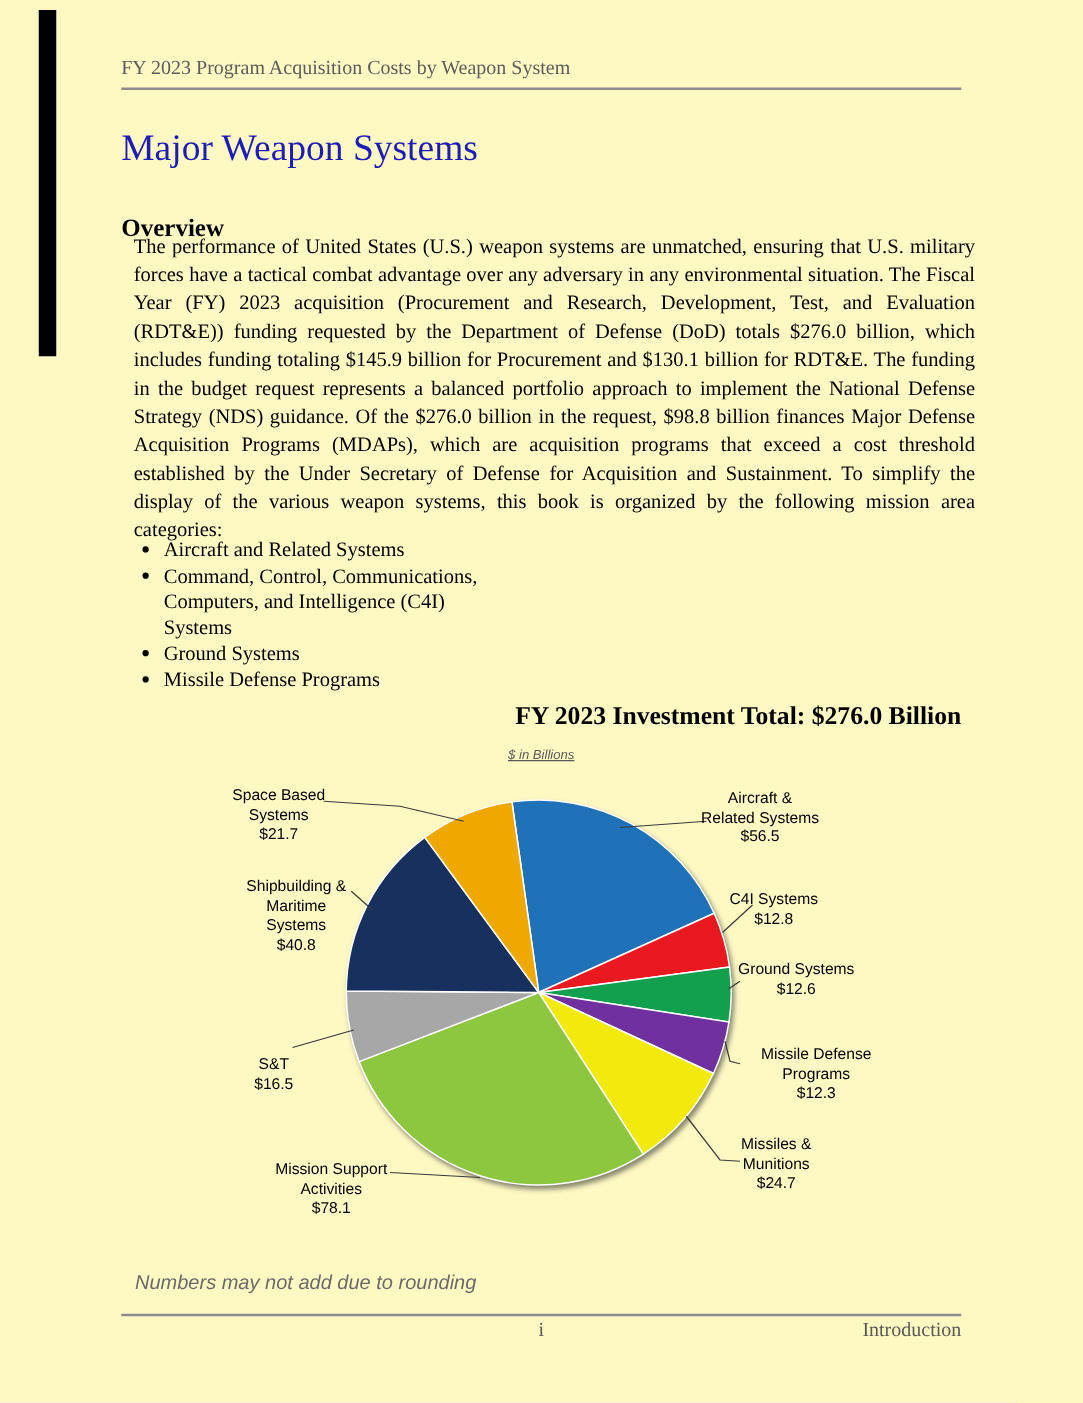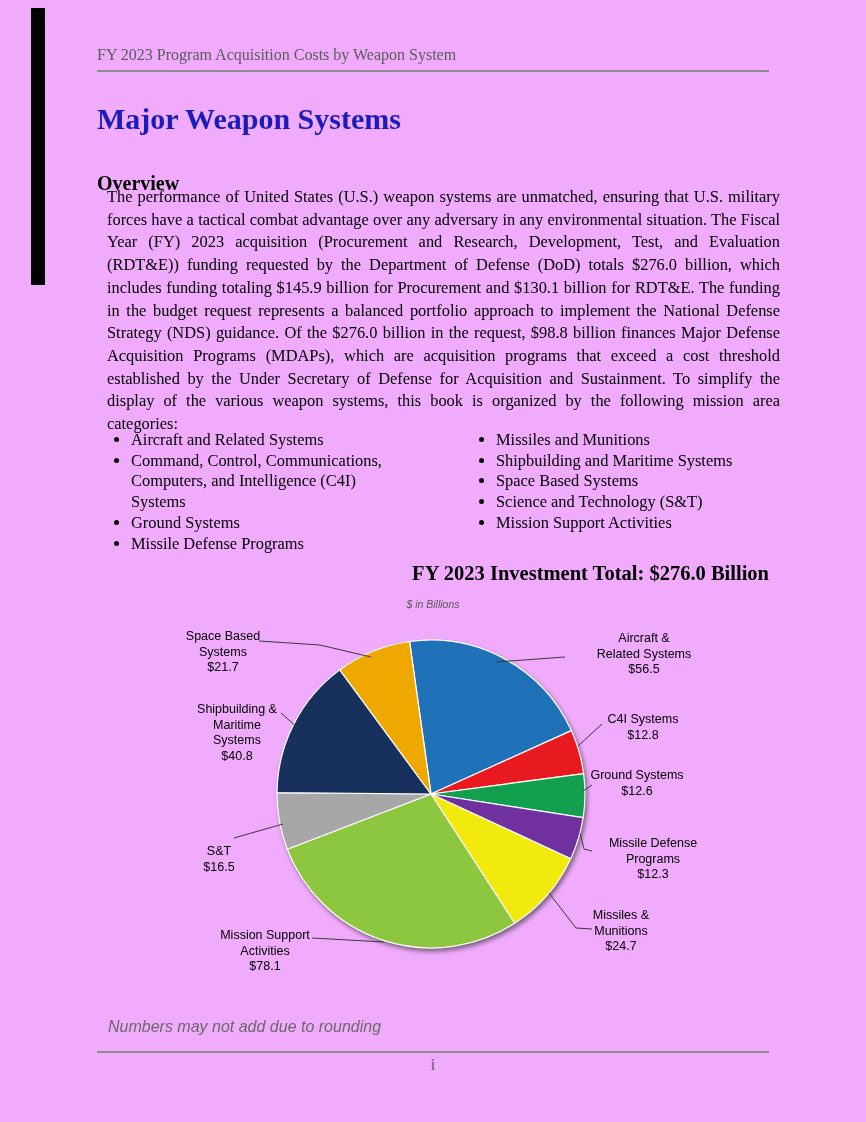--- a/index.html
+++ b/index.html
@@ -1,39 +1,39 @@
 <!DOCTYPE html>
 <html><head>
 <meta charset="utf-8">
 <style>
   html,body{margin:0;padding:0;background:#e8e8e8;}
-  #page{position:relative;width:866px;height:1122px;background:#f0abfc;margin:0 auto;
+  #page{position:relative;width:866px;height:1122px;background:#fef9c3;margin:0 auto;
         font-family:"Liberation Serif",serif;color:#000;overflow:hidden;}
 
   .scan-bar{position:absolute;left:31px;top:8px;width:14px;height:277px;background:#000;}
 
   .doc-header{position:absolute;left:97px;top:46px;width:672px;font-size:16px;color:#5c5c5c;}
   .header-rule{position:absolute;left:97px;top:70px;width:672px;height:2px;background:#8c8c8c;}
 
-  .doc-title{position:absolute;left:97px;top:102px;font-size:30px;font-weight:bold;color:#1c1cb8;}
+  .doc-title{position:absolute;left:97px;top:102px;font-size:30px;font-weight:normal;color:#1c1cb8;}
   .section-heading{position:absolute;left:97px;top:148px;font-size:20px;font-weight:bold;color:#000;margin-top:24px;}
 
   .paragraph{position:absolute;left:107px;top:186px;width:673px;font-size:16.4px;line-height:22.7px;
              text-align:justify;color:#000;}
 
   .bullets{position:absolute;left:97px;top:430px;width:672px;display:flex;}
   .bullets ul{margin:0;padding-left:34px;list-style:disc;font-size:16.4px;line-height:20.7px;}
   .bullets ul.col-left{width:331px;}
   .bullets ul.col-left li{max-width:262px;}
   .bullets ul.col-right{width:273px;}
 
   .chart-title{position:absolute;left:97px;top:562px;width:672px;text-align:right;
                font-size:20.5px;font-weight:bold;color:#000;}
   .chart-subtitle{position:absolute;left:97px;top:598px;width:672px;text-align:center;
-                  font-family:"Liberation Sans",sans-serif;font-style:italic;font-size:10.5px;color:#595959;}
+                  font-family:"Liberation Sans",sans-serif;font-style:italic;font-size:10.5px;color:#595959;text-decoration:underline;}
 
   #chart-svg{position:absolute;left:0;top:0;pointer-events:none;}
   #pie-group{filter:drop-shadow(2px 3px 2px rgba(40,40,40,0.55));}
 
   .pie-label{position:absolute;transform:translateX(-50%);text-align:center;white-space:nowrap;
              font-family:"Liberation Sans",sans-serif;font-weight:normal;font-size:12.5px;
              line-height:15.5px;color:#000;}
 
   .footnote{position:absolute;left:108px;top:1018px;font-family:"Liberation Sans",sans-serif;
             font-style:italic;font-size:16px;color:#6a6a6a;}
@@ -58,27 +58,20 @@
 
   <div class="paragraph">The performance of United States (U.S.) weapon systems are unmatched, ensuring that U.S. military forces have a tactical combat advantage over any adversary in any environmental situation.  The Fiscal Year (FY) 2023 acquisition (Procurement and Research, Development, Test, and Evaluation (RDT&amp;E)) funding requested by the Department of Defense (DoD) totals $276.0 billion, which includes funding totaling $145.9 billion for Procurement and $130.1 billion for RDT&amp;E.  The funding in the budget request represents a balanced portfolio approach to implement the National Defense Strategy (NDS) guidance.  Of the $276.0 billion in the request, $98.8 billion finances Major Defense Acquisition Programs (MDAPs), which are acquisition programs that exceed a cost threshold established by the Under Secretary of Defense for Acquisition and Sustainment.  To simplify the display of the various weapon systems, this book is organized by the following mission area categories:</div>
 
   <div class="bullets">
     <ul class="col-left">
         <li>Aircraft and Related Systems</li>
         <li>Command, Control, Communications, Computers, and Intelligence (C4I) Systems</li>
         <li>Ground Systems</li>
         <li>Missile Defense Programs</li>
       </ul>
-    <ul class="col-right">
-        <li>Missiles and Munitions</li>
-        <li>Shipbuilding and Maritime Systems</li>
-        <li>Space Based Systems</li>
-        <li>Science and Technology (S&amp;T)</li>
-        <li>Mission Support Activities</li>
-      </ul>
   </div>
 
   <div class="chart-title">FY 2023 Investment Total: $276.0 Billion</div>
   <div class="chart-subtitle">$ in Billions</div>
 
   <svg id="chart-svg" width="866" height="1122" viewBox="0 0 866 1122">
     <g id="pie-group">
         <path d="M 431 794 L 409.57 641.50 A 154 154 0 0 1 571.35 730.62 Z" fill="#1F72B8" stroke="#ffffff" stroke-width="1.2"></path>
         <path d="M 431 794 L 571.35 730.62 A 154 154 0 0 1 583.64 773.61 Z" fill="#E8191F" stroke="#ffffff" stroke-width="1.2"></path>
         <path d="M 431 794 L 583.64 773.61 A 154 154 0 0 1 583.18 817.63 Z" fill="#12A04F" stroke="#ffffff" stroke-width="1.2"></path>
@@ -96,26 +89,26 @@
         <polyline points="592,851 584,849 580,833" fill="none" stroke="#3a3a3a" stroke-width="1"></polyline>
         <polyline points="592,929 576,928 549,893" fill="none" stroke="#3a3a3a" stroke-width="1"></polyline>
         <polyline points="312,938 384,942" fill="none" stroke="#3a3a3a" stroke-width="1"></polyline>
         <polyline points="234,838 283,824" fill="none" stroke="#3a3a3a" stroke-width="1"></polyline>
         <polyline points="281,713 298,728" fill="none" stroke="#3a3a3a" stroke-width="1"></polyline>
         <polyline points="259,641 320,645 371,657" fill="none" stroke="#3a3a3a" stroke-width="1"></polyline>
       </g>
   </svg>
 
   <div id="chart-labels">
-      <div class="pie-label" style="left: 608px; top: 631px; margin-left: 36px;">
+      <div class="pie-label" style="left: 608px; top: 631px;">
         <div>Aircraft &amp;</div>
         <div>Related Systems</div>
         <div>$56.5</div>
       </div>
-      <div class="pie-label" style="left: 643px; top: 712px;">
+      <div class="pie-label" style="left: 619px; top: 712px;">
         <div>C4I Systems</div>
         <div>$12.8</div>
       </div>
       <div class="pie-label" style="left: 637px; top: 768px;">
         <div>Ground Systems</div>
         <div>$12.6</div>
       </div>
       <div class="pie-label" style="left: 637px; top: 836px; margin-left: 16px;">
         <div>Missile Defense</div>
         <div>Programs</div>
@@ -144,14 +137,15 @@
       <div class="pie-label" style="left: 223px; top: 629px;">
         <div>Space Based</div>
         <div>Systems</div>
         <div>$21.7</div>
       </div>
     </div>
 
   <div class="footnote">Numbers may not add due to rounding</div>
   <div class="footer-rule"></div>
   <div class="footer-page">i</div>
+  <div class="footer-section">Introduction</div>
 
 </div>
 
 </body></html>

